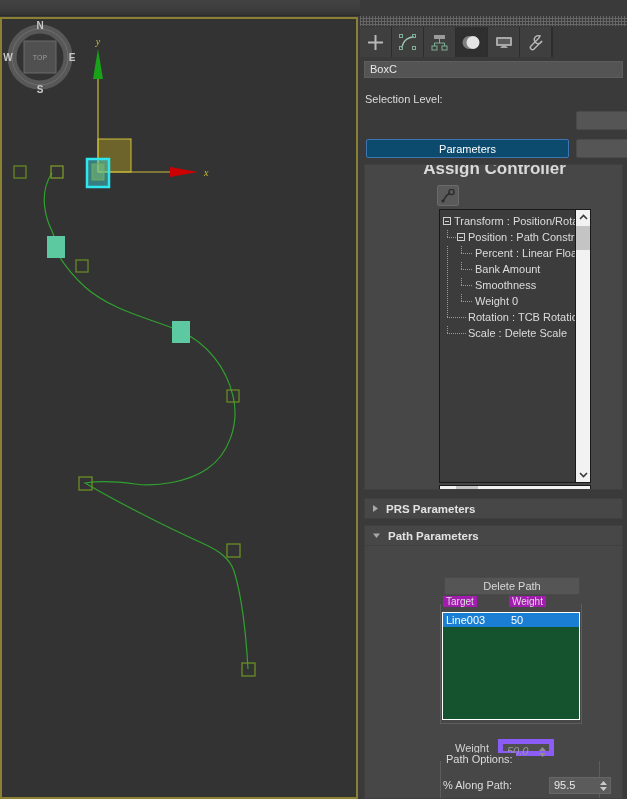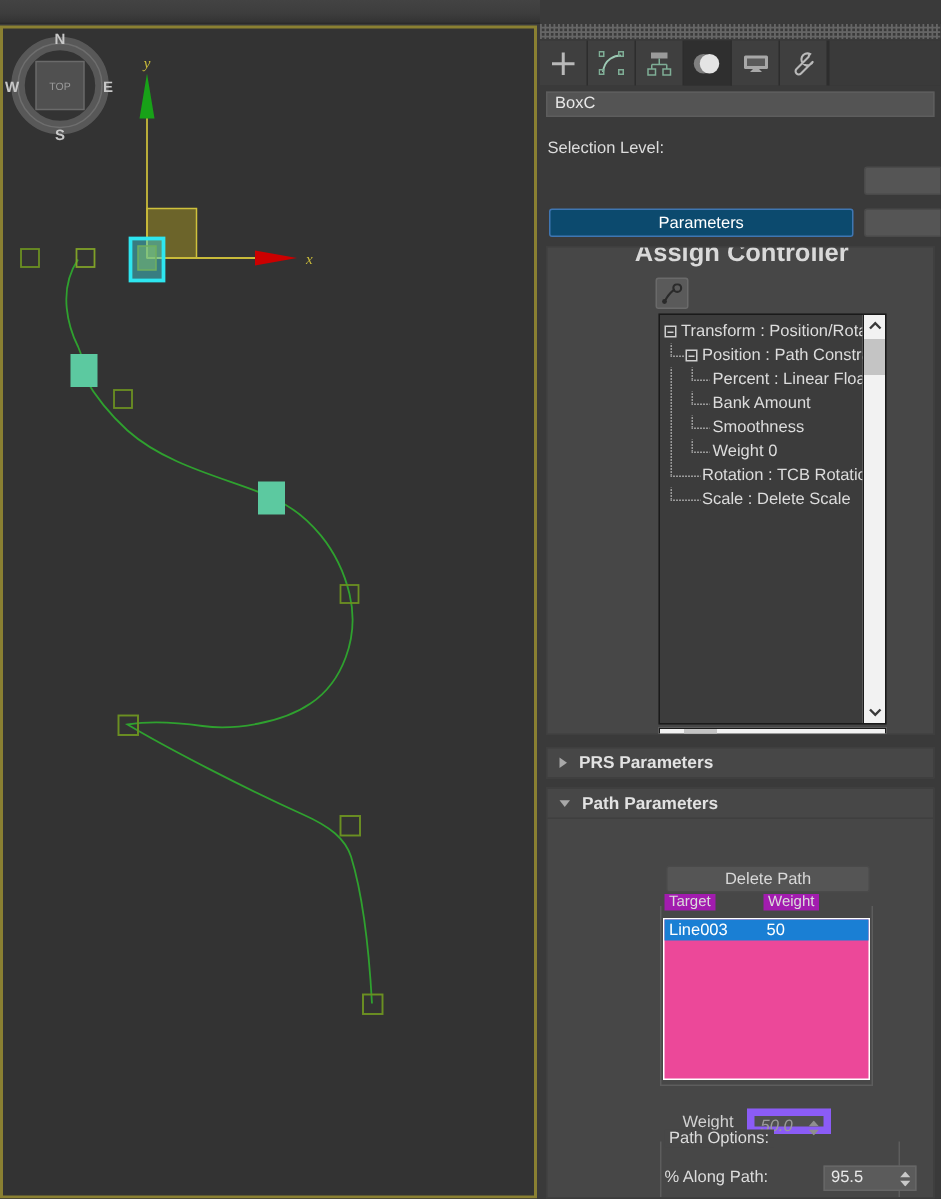--- a/index.html
+++ b/index.html
@@ -178,21 +178,21 @@
   .delete-path { position: absolute; left: 79px; top: 31px; width: 136px; height: 18px; }
 
   .target-group {
     position: absolute; left: 75px; top: 58px; width: 142px; height: 120px;
     border: 1px solid #5d5d5d; border-top: none;
   }
   .tg-lbl { position: absolute; color: #dcdcdc; font-size: 10px; top: -8px; background: #a21caf; padding: 0 3px;}
   .tg-target { left: 2px; } .tg-weight { left: 68px; }
   .target-list {
     position: absolute; left: 1px; top: 8px; width: 138px; height: 108px;
-    background: #ec4899; border: 1px solid #ffffff;
+    background: #14532d; border: 1px solid #ffffff;
   }
   .target-row {
     height: 14px; line-height: 14px; background: #1a7fd4;
     color: #ffffff; font-size: 11px; position: relative;
   }
   .target-row .nm { position: absolute; left: 3px; }
   .target-row .wt { position: absolute; left: 68px; }
 
   .weight-label {
     position: absolute; left: 90px; top: 196px; color: #d2d2d2; font-size: 11px;

